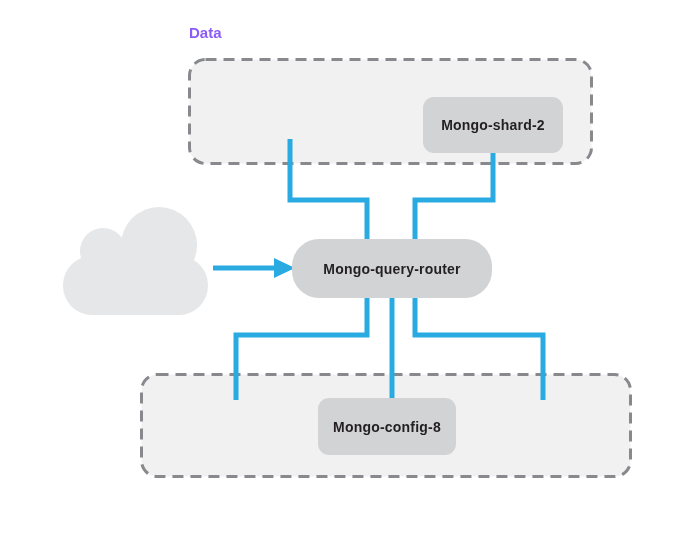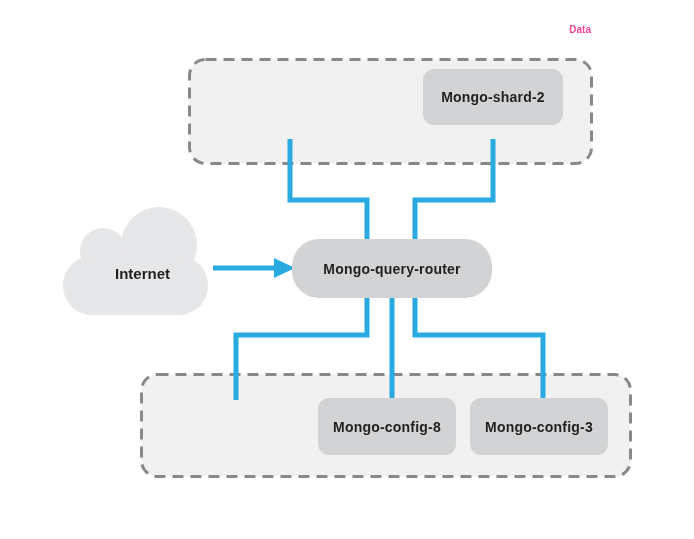--- a/index.html
+++ b/index.html
@@ -29,31 +29,31 @@
     display: flex;
     align-items: center;
     justify-content: center;
     color: #231f20;
     font-weight: bold;
     font-size: 14px;
     letter-spacing: 0.2px;
     z-index: 2;
   }
   .node-shard1  { left: 220px; top: 83px;  width: 140px; height: 56px; }
-  .node-shard2  { left: 423px; top: 69px;  width: 140px; height: 56px; }
+  .node-shard2  { left: 423px; top: 97px;  width: 140px; height: 56px; }
   .node-router  { left: 292px; top: 239px; width: 200px; height: 59px; border-radius: 27px; }
   .node-config1 { left: 165px; top: 398px; width: 138px; height: 57px; }
   .node-config2 { left: 318px; top: 398px; width: 138px; height: 57px; }
   .node-config3 { left: 470px; top: 398px; width: 138px; height: 57px; }
   .group-label {
     position: absolute;
-    text-align: right;
-    color: #ec4899;
+    text-align: left;
+    color: #8b5cf6;
     font-weight: bold;
-    font-size: 10px;
+    font-size: 15px;
     z-index: 2;
   }
   .label-data   { left: 189px; top: 24px;  width: 402px; }
   .label-config { left: 141px; top: 488px; width: 489px; }
   .label-internet {
     position: absolute;
     left: 85px;
     top: 265px;
     width: 115px;
     text-align: center;
@@ -88,20 +88,18 @@
     </g>
 
     <g>
       <line x1="213" y1="268" x2="277" y2="268" stroke="#29abe2" stroke-width="5"></line>
       <polygon points="274,258 295,268 274,278" fill="#29abe2"></polygon>
     </g>
   </svg>
 
   <div class="group-label label-data">Data</div>
 
-  <div class="label-internet">Internet</div>
 
   <div class="node node-shard2">Mongo-shard-2</div>
   <div class="node node-router">Mongo-query-router</div>
   <div class="node node-config2">Mongo-config-8</div>
-  <div class="node node-config3">Mongo-config-3</div>
 
 </div>
 
 </body></html>

